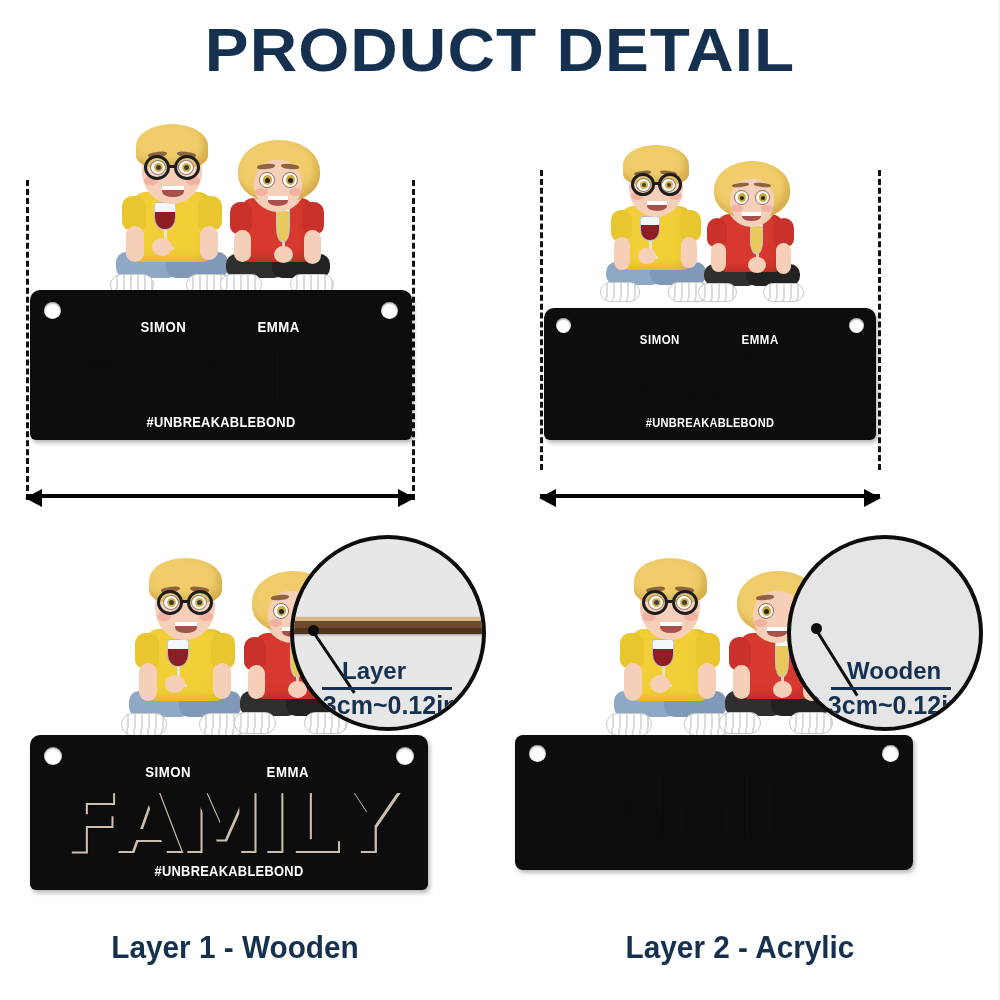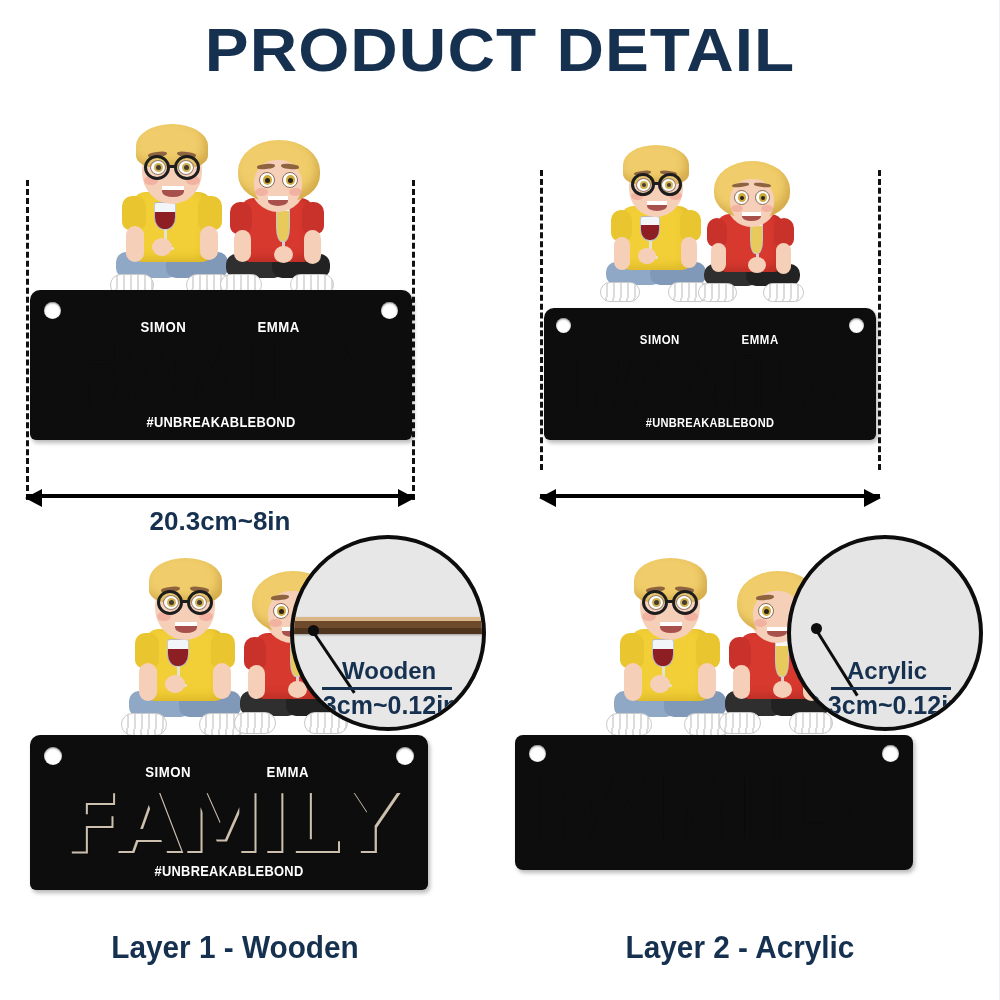--- a/index.html
+++ b/index.html
@@ -296,21 +296,20 @@
   <div class="page-title">PRODUCT DETAIL</div>
 
   <div class="product" style="left:0px; top:110px; width:460px; height:420px;">
 
     <div class="guide" style="left:26px; top:70px; height:320px;"></div>
     <div class="guide" style="left:412px; top:70px; height:320px;"></div>
 
     <div class="dim-row" style="left:26px; top:384px; width:388px;">
       <div class="dim-line"></div>
     </div>
-    <div class="dim-label" style="left:26px; top:396px; width:388px;">20.3cm~8in</div>
 
     <div class="figure" style="left:112px; top:8px; width:120px; height:195px;">
 
       <div class="leg" style="left:4px; top:134px; width:62px; height:26px; background:#8fa8c6;"></div>
       <div class="leg" style="left:54px; top:134px; width:62px; height:26px; background:#8099b8;"></div>
       <div class="shoe" style="left:-2px; top:156px; width:44px; height:22px;"></div>
       <div class="shoe" style="left:74px; top:156px; width:46px; height:22px;"></div>
 
       <div class="shirt" style="left:20px; top:74px; width:80px; height:70px; background:#f2cf36;
                   box-shadow: inset -6px -4px 10px rgba(180,140,20,.35);"></div>
@@ -591,21 +590,21 @@
         <span class="ltr wood-text letter-outline">Y</span>
       </div>
 
       <div class="hashtag" style="left:0; top:128px; font-size:14px;">#UNBREAKABLEBOND</div>
     </div>
 
     <div class="callout" style="left:290px; top:-10px; width:196px; height:196px;">
       <div class="wood-strip" style="left:-10px; top:78px; width:216px; height:17px;"></div>
       <div class="leader-dot" style="left:14px; top:86px;"></div>
       <div class="leader" style="left:19px; top:91px; width:74px; transform:rotate(56deg);"></div>
-      <div class="callout-mat" style="left:48px; top:118px;">Wooden</div>
+      <div class="callout-mat" style="left:48px; top:118px;">Layer</div>
       <div class="callout-rule" style="left:28px; top:148px; width:130px;"></div>
       <div class="callout-thick" style="left:8px; top:152px;">0.3cm~0.12in</div>
     </div>
 
     <div class="layer-caption" style="left:0px; top:385px; width:470px;">Layer 1 - Wooden</div>
   </div>
 
   <div class="product" style="left:505px; top:545px; width:470px; height:455px;">
 
     <div class="figure" style="left:105px; top:8px; width:120px; height:200px;">
@@ -684,21 +683,21 @@
         <span class="ltr mosaic-text glass-b glass-outline">M</span>
         <span class="ltr mosaic-text glass-b glass-outline">I</span>
         <span class="ltr mosaic-text glass-c glass-outline">L</span>
         <span class="ltr mosaic-text glass-d glass-outline">Y</span>
       </div>
     </div>
 
     <div class="callout acrylic" style="left:282px; top:-10px; width:196px; height:196px;">
       <div class="leader-dot" style="left:20px; top:84px;"></div>
       <div class="leader" style="left:25px; top:89px; width:78px; transform:rotate(58deg);"></div>
-      <div class="callout-mat" style="left:56px; top:118px;">Acrylic</div>
+      <div class="callout-mat" style="left:56px; top:118px;">Wooden</div>
       <div class="callout-rule" style="left:40px; top:148px; width:120px;"></div>
       <div class="callout-thick" style="left:16px; top:152px;">0.3cm~0.12in</div>
     </div>
 
     <div class="layer-caption" style="left:0px; top:385px; width:470px;">Layer 2 - Acrylic</div>
   </div>
 
 </div>
 
 </body></html>

